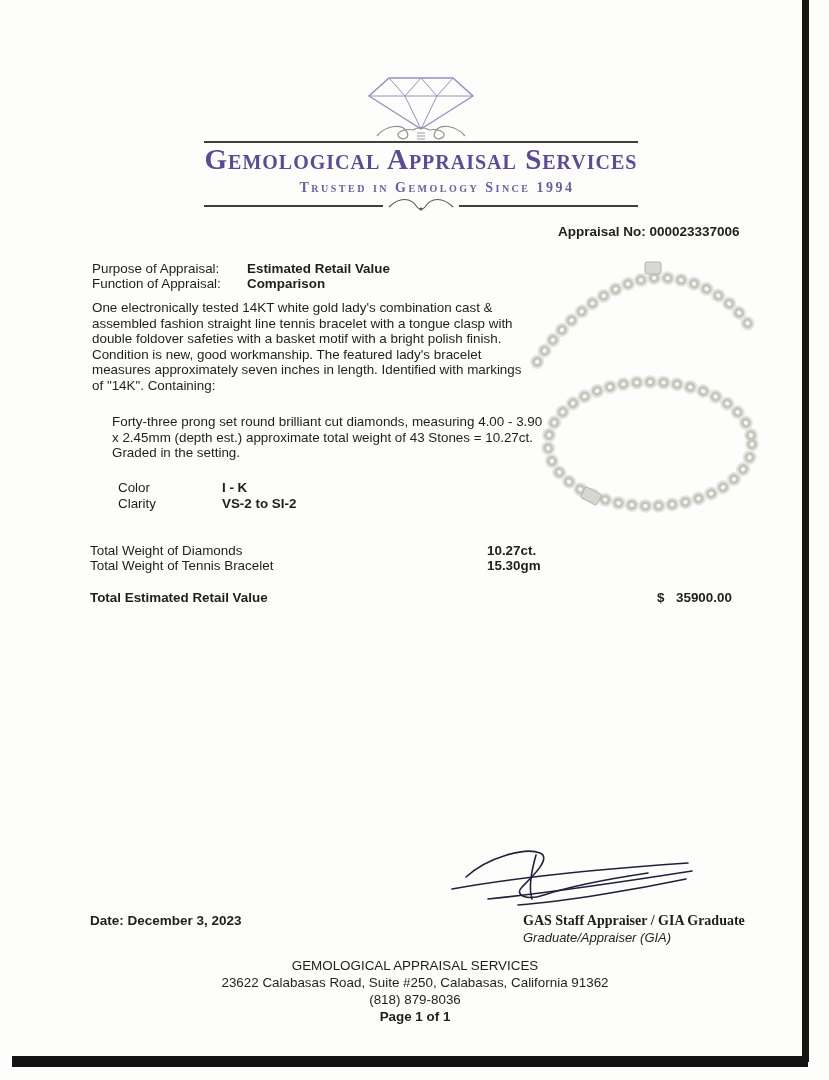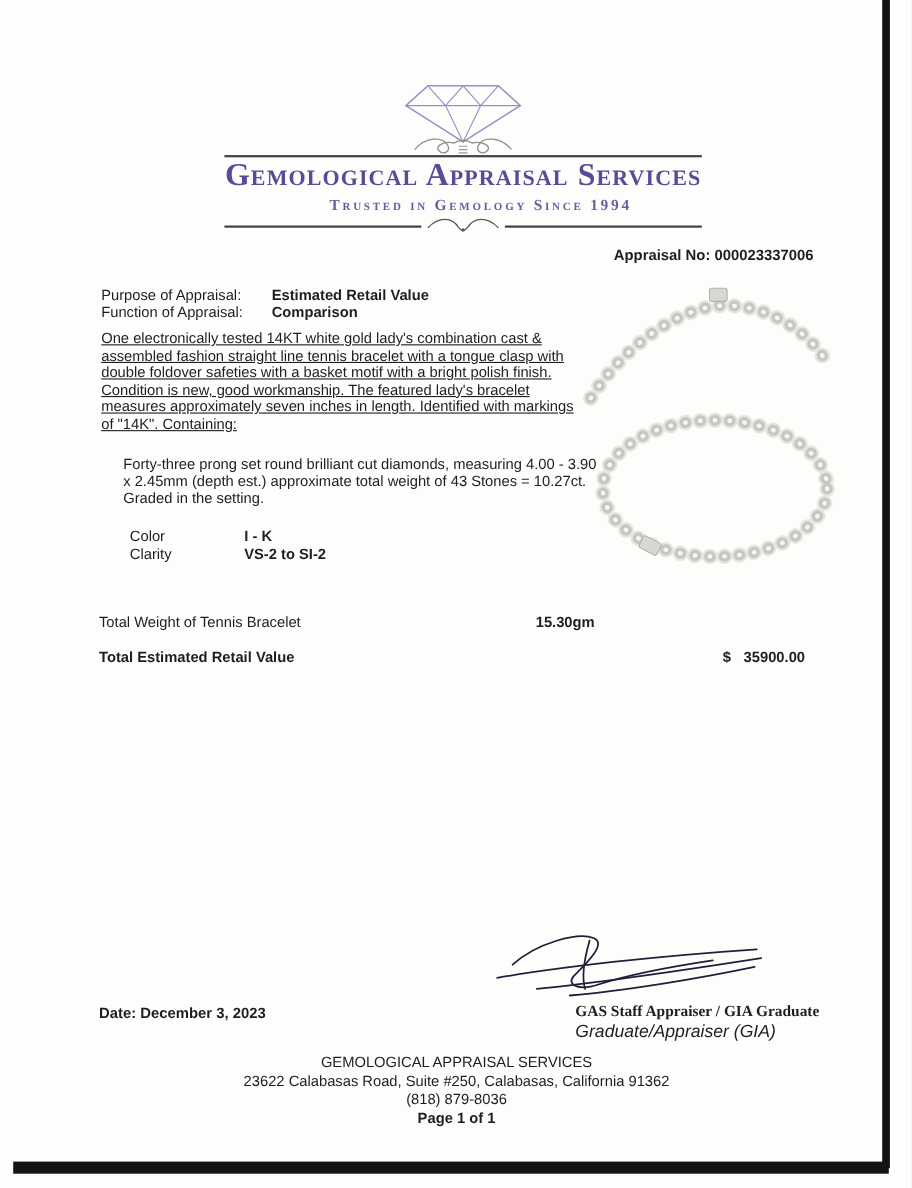--- a/index.html
+++ b/index.html
@@ -22,21 +22,21 @@
     font-size:14px;letter-spacing:2.5px;color:#6e5ba6;margin-left:16px;}
   .ornament{left:421px;top:194px;transform:translateX(-50%);width:76px;height:26px;
     background:#fdfdfc;display:flex;align-items:center;justify-content:center;}
   .appraisal-no{left:558px;top:224px;font-size:13.5px;}
 
   
   .field-row{left:92px;width:440px;display:flex;}
   .field-row .lbl{width:155px;flex:0 0 155px;}
   .row-purpose{top:261px;}
   .row-function{top:276px;}
-  .para1{left:92px;top:300px;width:432px;text-decoration:underline;}
+  .para1{left:92px;top:300px;width:432px;}
   .para2{left:92px;top:414px;width:436px;margin-left:20px;}
 
   .grading{left:118px;top:480px;width:320px;}
   .grading-row{display:flex;line-height:15.8px;}
   .grading-row .lbl{width:104px;flex:0 0 104px;}
 
   .totals-row{left:90px;width:700px;height:16px;}
   .totals-row .val{position:absolute;left:397px;top:0;}
   .row-tot1{top:543px;}
   .row-tot2{top:558px;}
@@ -45,21 +45,21 @@
   .total-amount{left:676px;top:590px;}
 
   
   .photo-top{left:525px;top:258px;}
   .photo-bottom{left:530px;top:368px;}
 
   
   .signature{left:448px;top:843px;}
   .date-line{left:90px;top:913px;font-size:13.5px;}
   .appraiser1{left:523px;top:913px;font-size:14px;font-family:Liberation Serif, serif;}
-  .appraiser2{left:523px;top:930px;font-size:16px;font-style:italic;font-weight:400;}
+  .appraiser2{left:523px;top:930px;font-size:13px;font-style:italic;font-weight:400;}
   .footer-line{left:415px;transform:translateX(-50%);white-space:nowrap;font-size:13.4px;}
   .f1{top:958px;}
   .f2{top:975px;text-align:center;}
   .f3{top:992px;}
   .f4{top:1009px;font-weight:700;}
 
   
   .edge-right{left:802px;top:0;width:7px;height:1062px;background:#141414;}
   .edge-bottom{left:12px;top:1056px;width:796px;height:11px;background:#141414;}
 </style>
@@ -113,20 +113,24 @@
     <div class="grading-row">
       <span class="lbl">Color</span>
       <span class="b">I - K</span>
     </div>
     <div class="grading-row">
       <span class="lbl">Clarity</span>
       <span class="b">VS-2 to SI-2</span>
     </div>
   </div>
 
+  <div class="abs totals-row row-tot1 txt">
+    <span>Total Weight of Diamonds</span>
+    <span class="val b">10.27ct.</span>
+  </div>
   <div class="abs totals-row row-tot2 txt">
     <span>Total Weight of Tennis Bracelet</span>
     <span class="val b">15.30gm</span>
   </div>
 
   <div class="abs total-label b txt">Total Estimated Retail Value</div>
   <div class="abs total-currency b txt">$</div>
   <div class="abs total-amount b txt">35900.00</div>
 
   <div class="abs photo-top">

